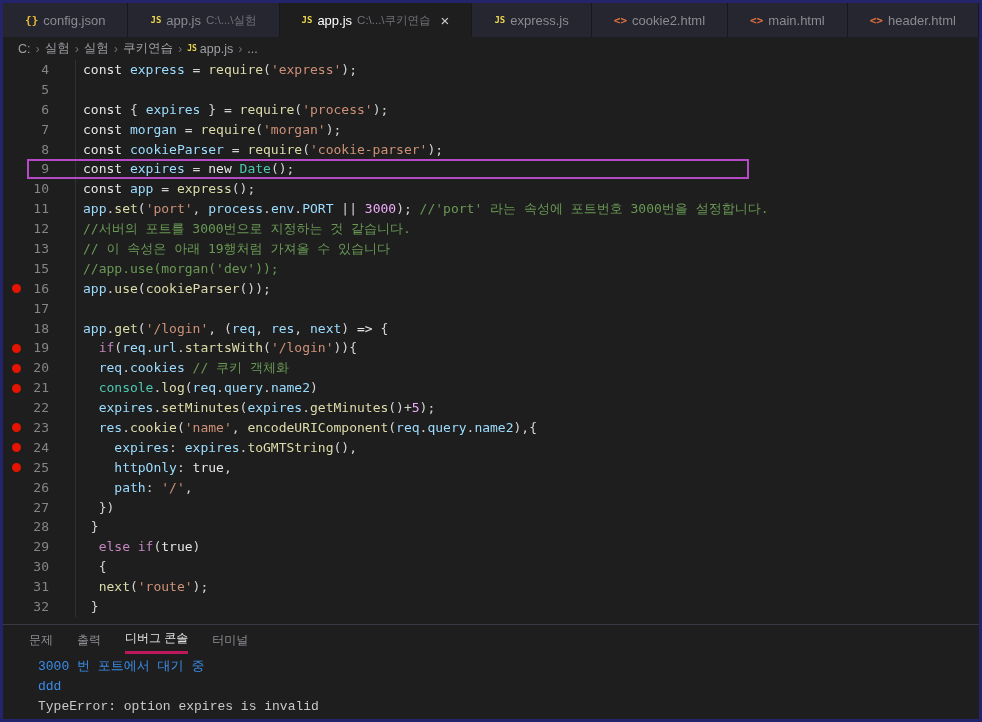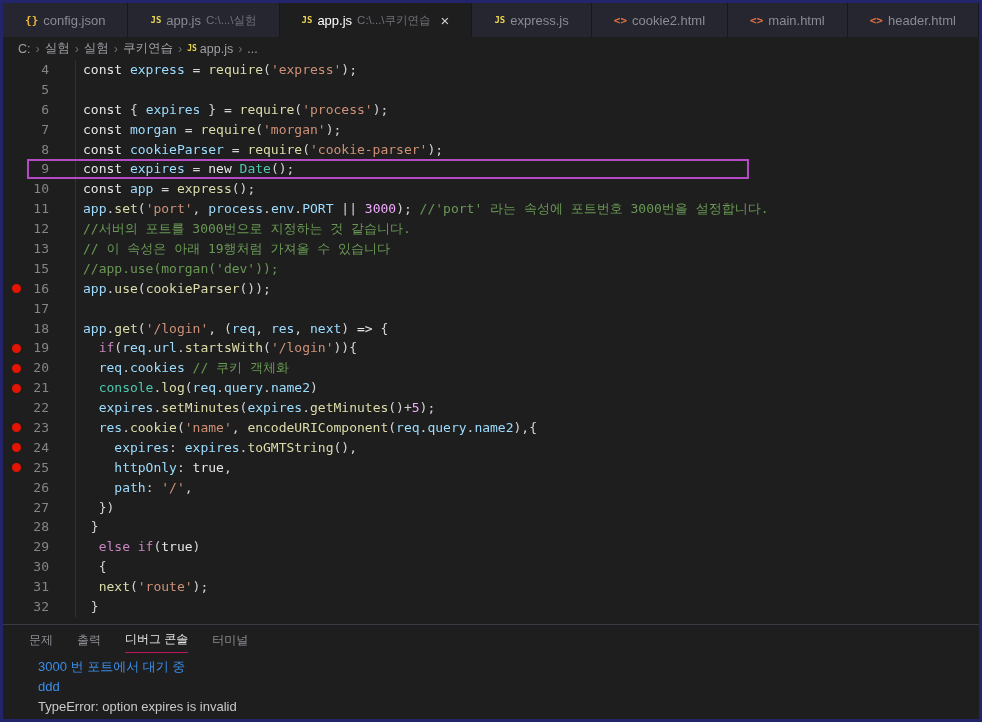--- a/index.html
+++ b/index.html
@@ -39,23 +39,23 @@
   .kw{color:#e5e5e5}.ctl{color:#c586c0}.var{color:#9cdcfe}.fn{color:#dcdcaa}
   .str{color:#ce9178}.cm{color:#6a9955}.num{color:#f0abfc}.op{color:#d4d4d4}
   .cls{color:#4ec9b0}
   
   .panel{flex:0 0 95px;border-top:1px solid #3a3a42;display:flex;flex-direction:column;background:#1e1e1e}
   .panel-tabs{flex:0 0 30px;display:flex;align-items:stretch;padding-left:14px;
     font-family:"Liberation Sans",sans-serif;font-size:12px}
   .ptab{display:flex;align-items:center;padding:0 12px;color:#8f8f96;cursor:pointer}
   .ptab .ptlabel{padding:4px 0}
   .ptab.active{color:#e7e7e7}
-  .ptab.active .ptlabel{border-bottom:1px solid #be185d}
+  .ptab.active .ptlabel{border-bottom:3px solid #be185d}
   .panel-content{flex:1 1 auto;overflow:hidden;padding:2px 0 0 35px;
-    font-family:Liberation Sans, sans-serif;font-size:13px}
+    font-family:Liberation Mono, monospace;font-size:13px}
   .cline{height:20px;line-height:20px;white-space:pre}
   .cline.info{color:#3b8eea}
   .cline.plain{color:#c9c9c9}
 </style>
 </head>
 <body>
 
 <div class="window">
   <div class="tabbar">
       <div class="tab">

